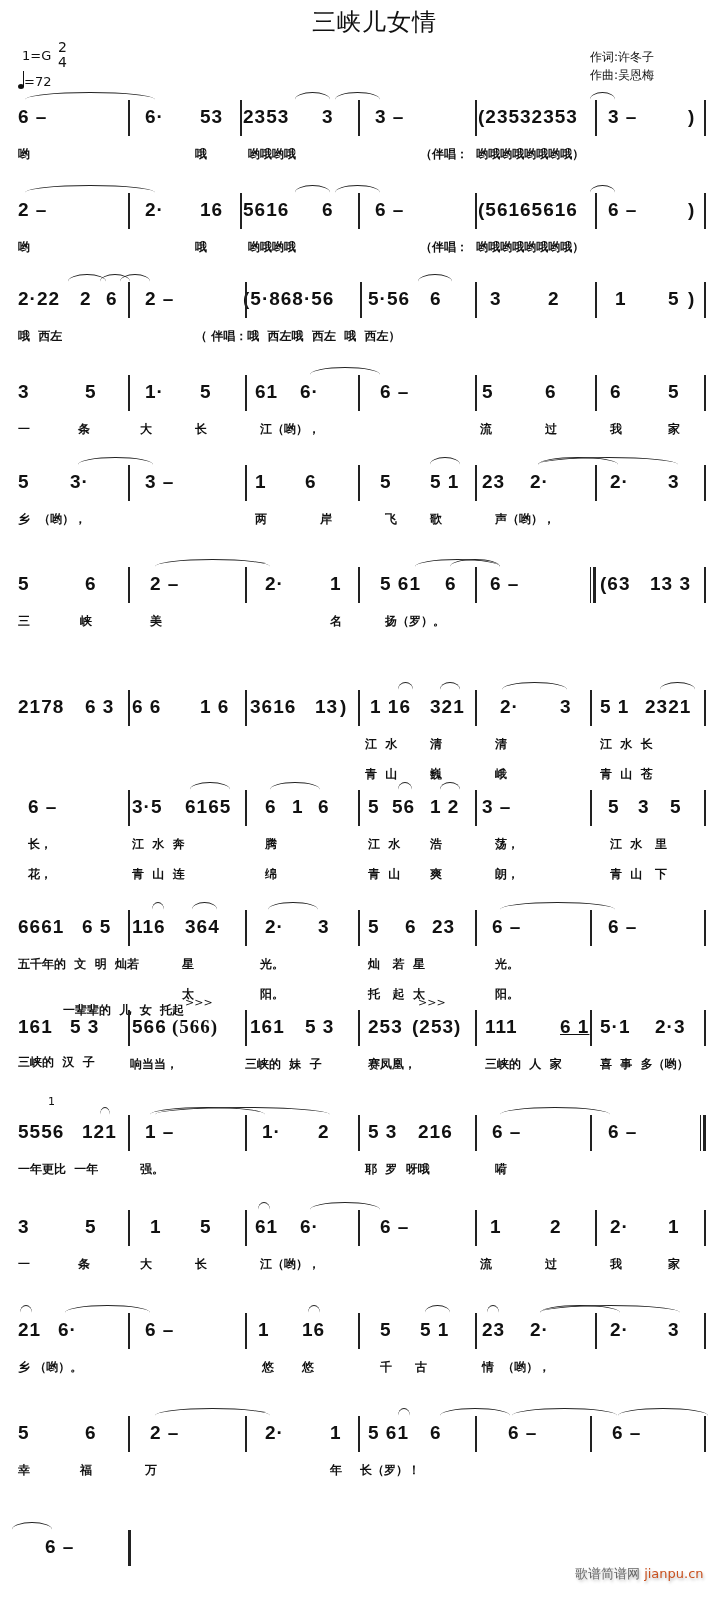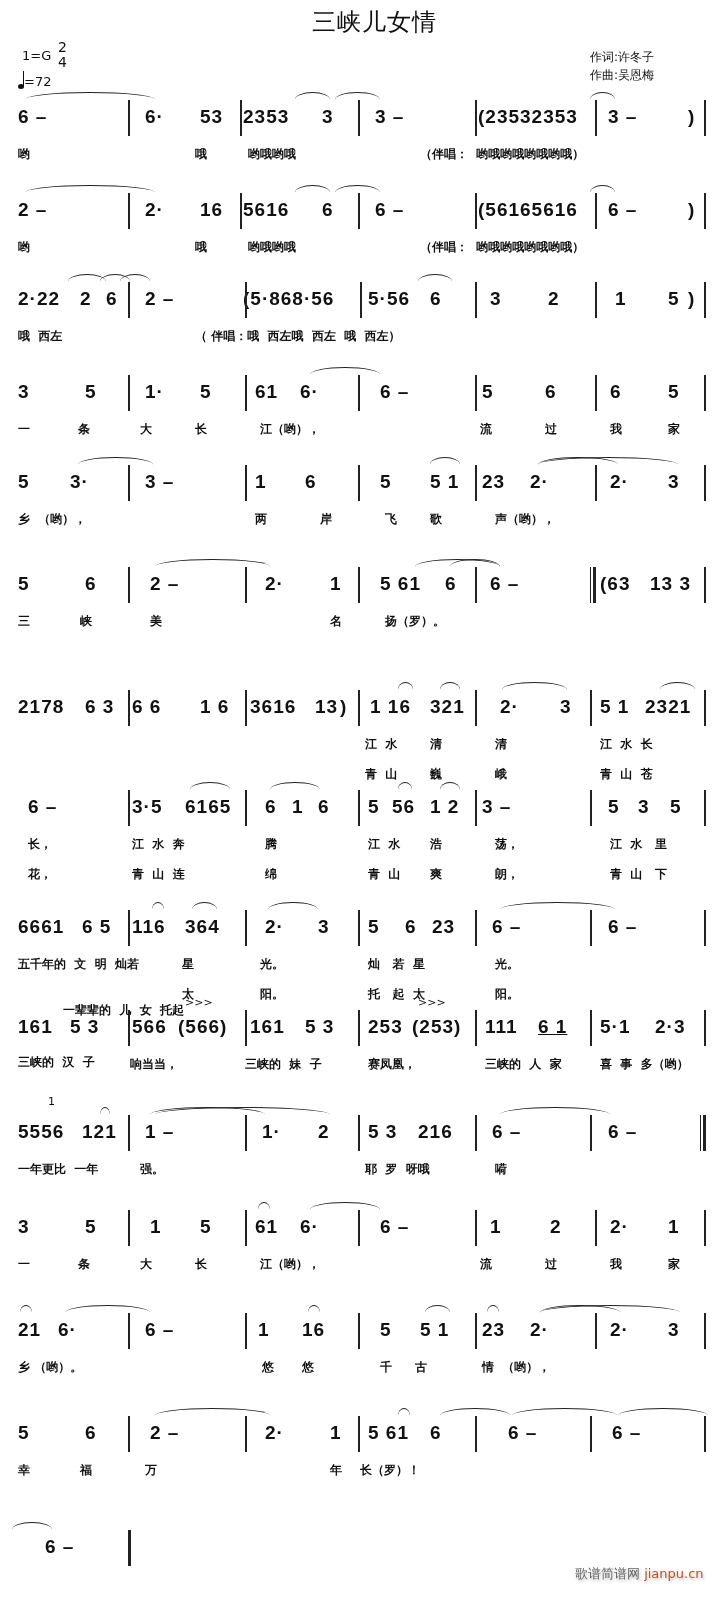--- a/index.html
+++ b/index.html
@@ -302,27 +302,27 @@
       <div class="lyric" style="left: 260px; top: 76px;">阳。</div>
       <div class="lyric" style="left: 368px; top: 76px;">托   起  太</div>
       <div class="lyric" style="left: 495px; top: 76px;">阳。</div>
     </div>
     <div class="line" style="top: 1010px; height: 110px;">
       <div class="lyric" style="left: 185px; top: -14px; font-weight: normal; font-size: 11px;">&gt;&gt;&gt;</div>
       <div class="lyric" style="left: 418px; top: -14px; font-weight: normal; font-size: 11px;">&gt;&gt;&gt;</div>
       <div class="tok" style="left: 18px;">161</div>
       <div class="tok" style="left: 70px;">5 3</div>
       <div class="tok" style="left: 132px;">566</div>
-      <div class="tok" style="left: 178px;">(566)</div>
+      <div class="tok" style="left: 172px; font-family: Liberation Serif, serif;">(566)</div>
       <div class="tok" style="left: 250px;">161</div>
       <div class="tok" style="left: 305px;">5 3</div>
       <div class="tok" style="left: 368px;">253</div>
       <div class="tok" style="left: 412px;">(253)</div>
       <div class="tok" style="left: 485px;">111</div>
-      <div class="tok" style="left: 538px; text-decoration: underline;">6 1</div>
+      <div class="tok" style="left: 560px; text-decoration: underline;">6 1</div>
       <div class="tok" style="left: 600px;">5·1</div>
       <div class="tok" style="left: 655px;">2·3</div>
       <div class="bar" style="left: 128px;"></div>
       <div class="bar" style="left: 245px;"></div>
       <div class="bar" style="left: 358px;"></div>
       <div class="bar" style="left: 475px;"></div>
       <div class="bar" style="left: 590px;"></div>
       <div class="bar" style="left: 704px;"></div>
       <div class="lyric" style="left: 18px; top: 44px;">三峡的  汉  子</div>
       <div class="lyric" style="left: 130px; top: 46px;">响当当，</div>

